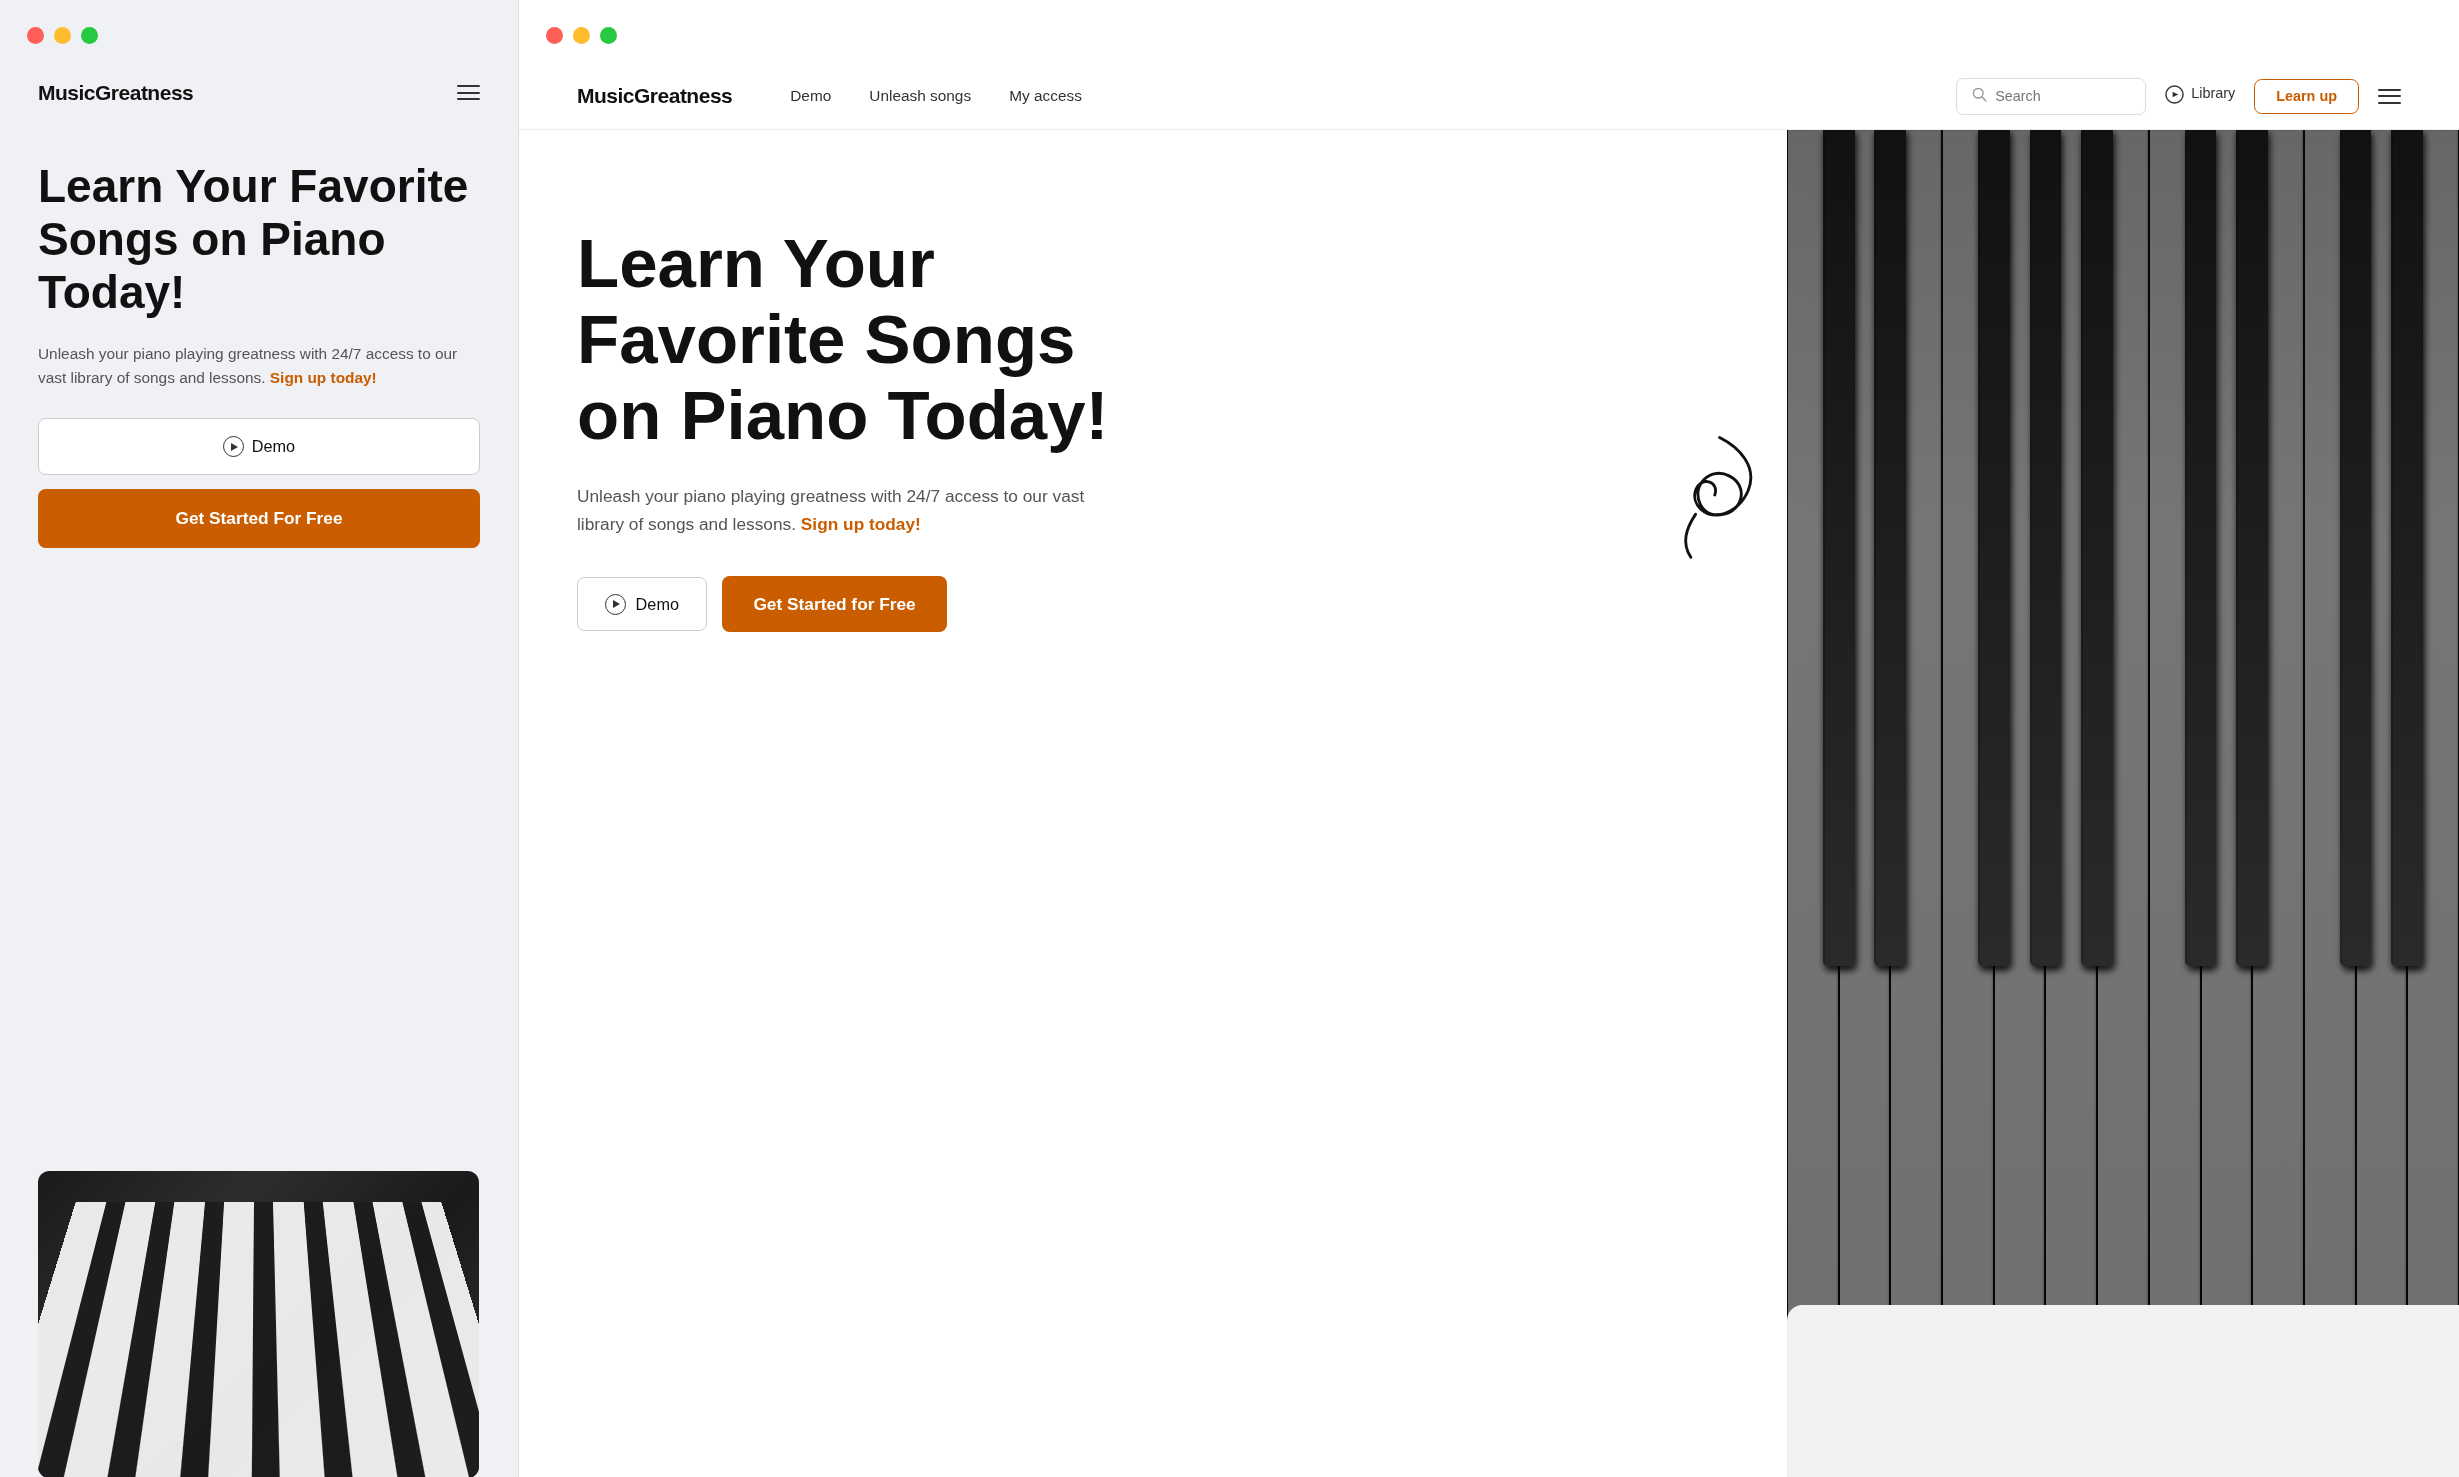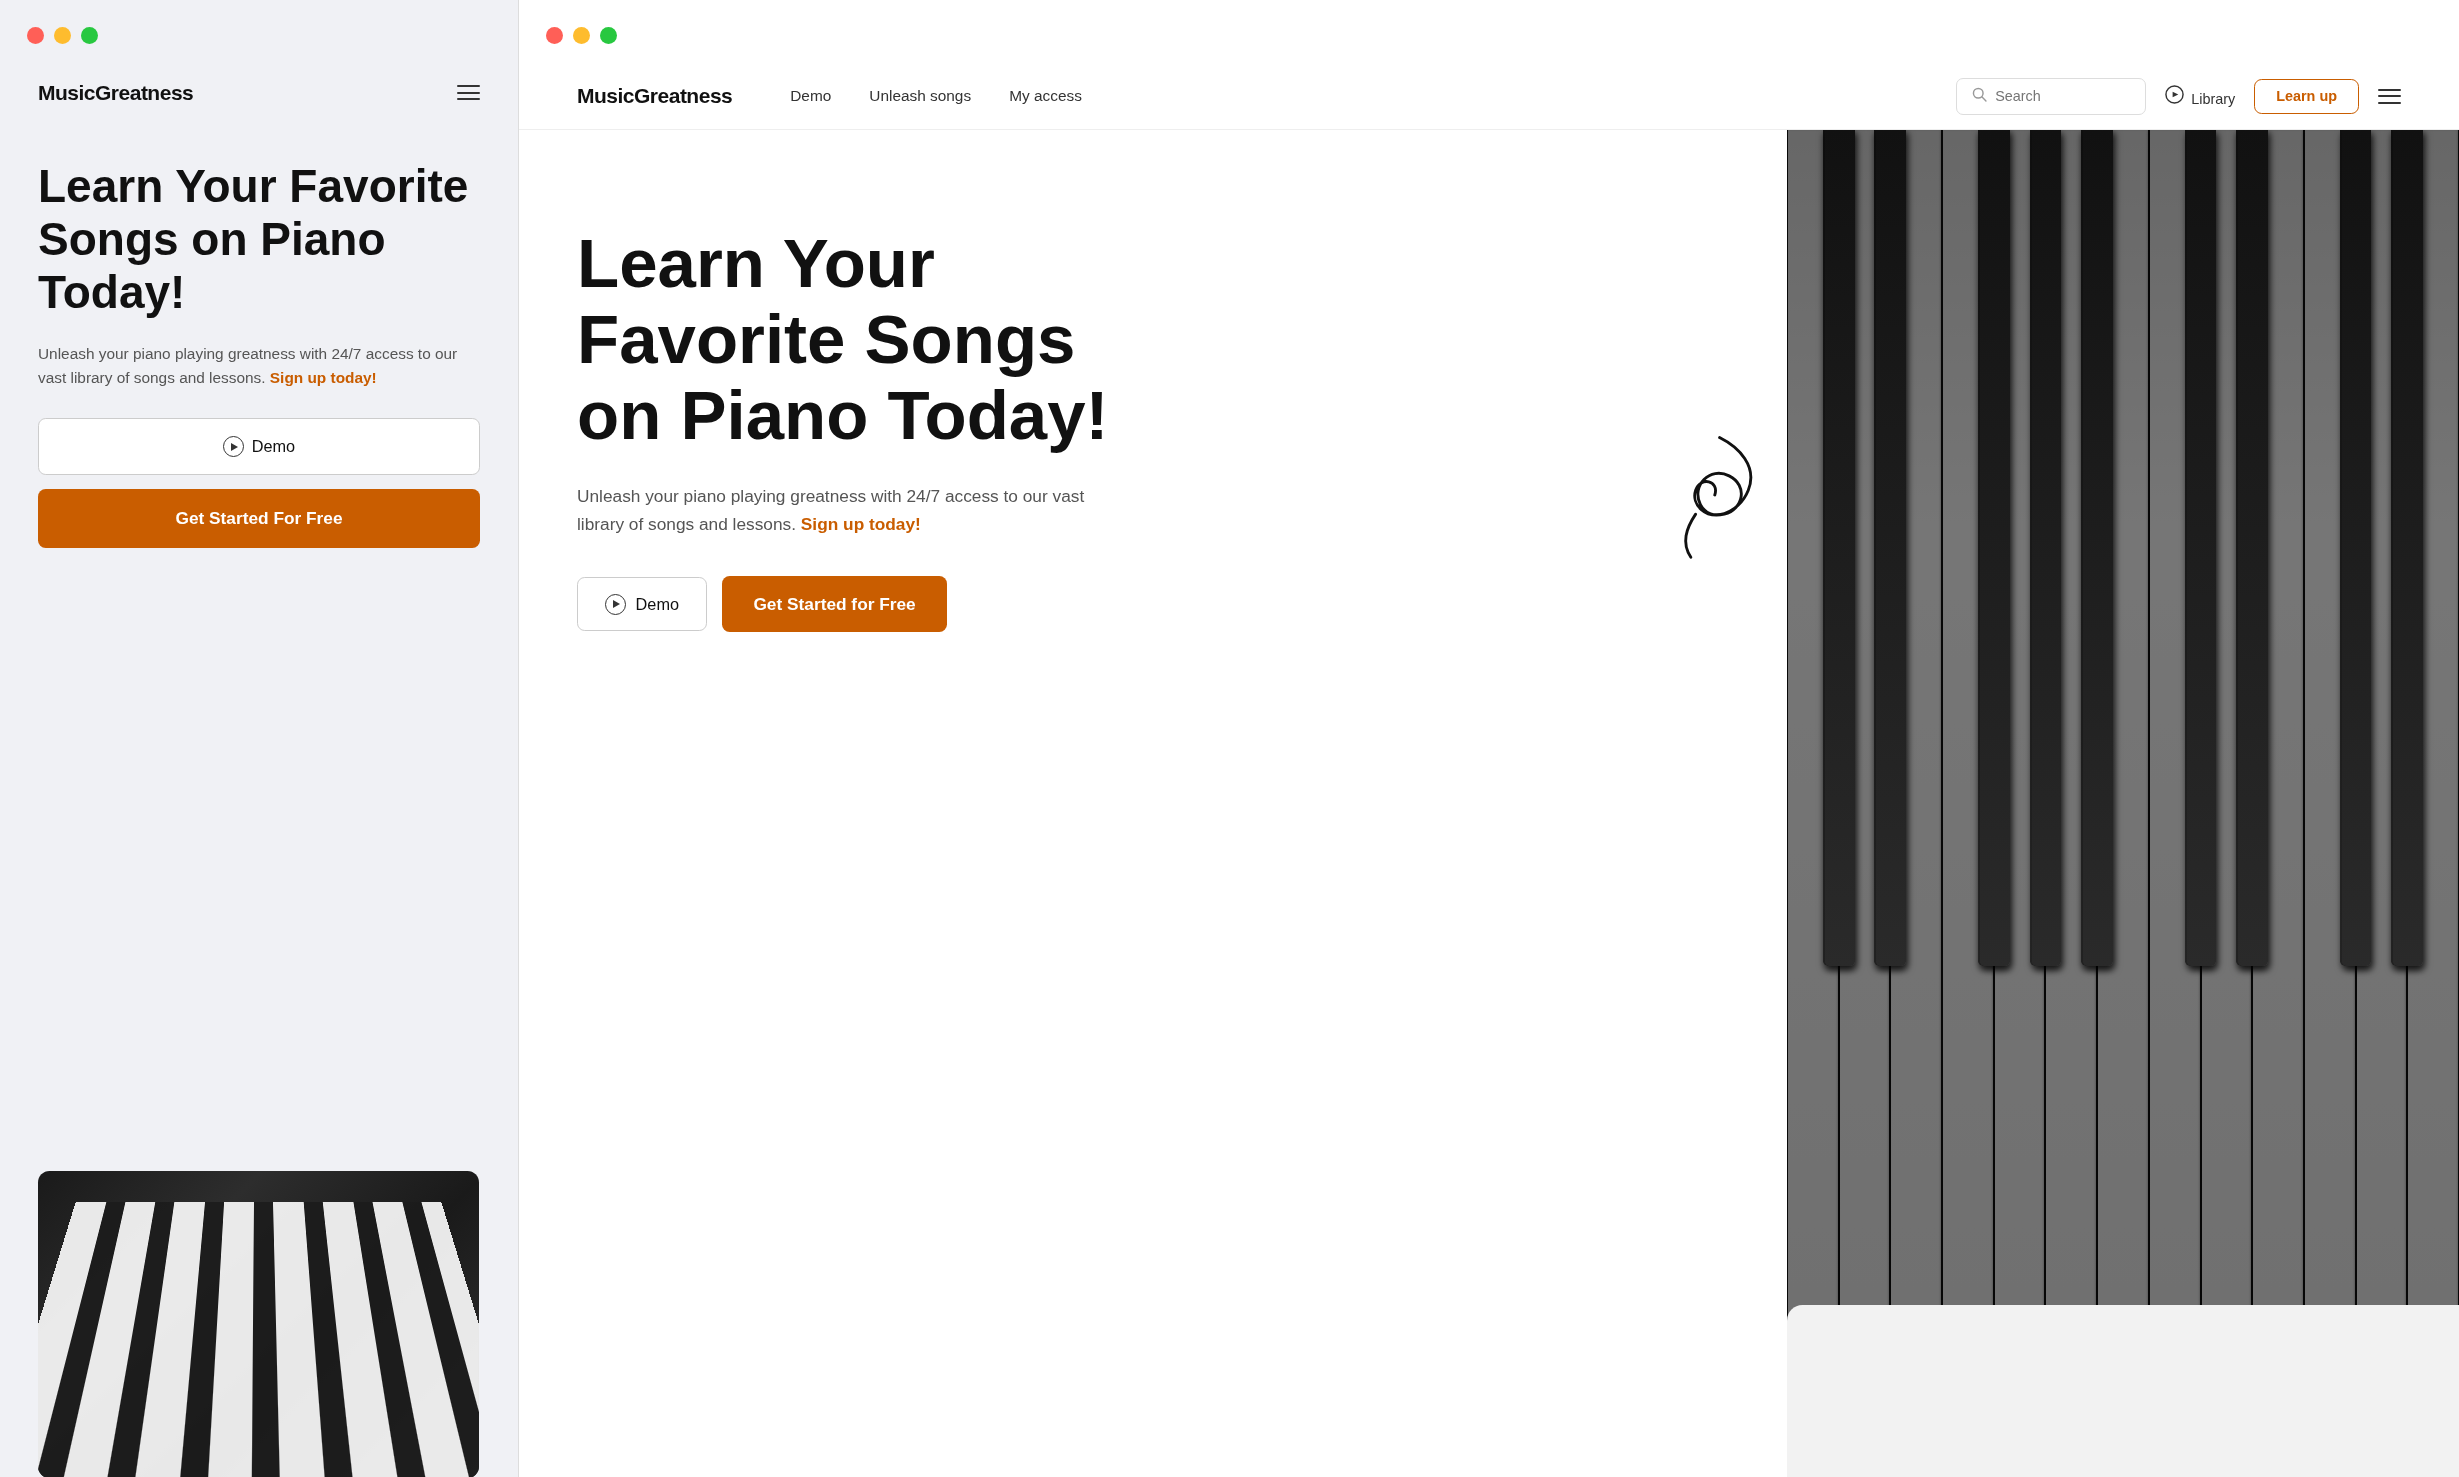--- a/index.html
+++ b/index.html
@@ -265,21 +265,21 @@
       border: none;
       outline: none;
       font-size: 14.4px;
       color: #555;
       width: 134px;
       background: transparent;
     }
 
     .library-btn {
       display: flex;
-      align-items: flex-end;
+      align-items: flex-start;
       gap: 7.7px;
       background: none;
       border: none;
       cursor: pointer;
       font-size: 14.4px;
       color: #333;
       font-weight: 500;
     }
 
     .signup-btn {

